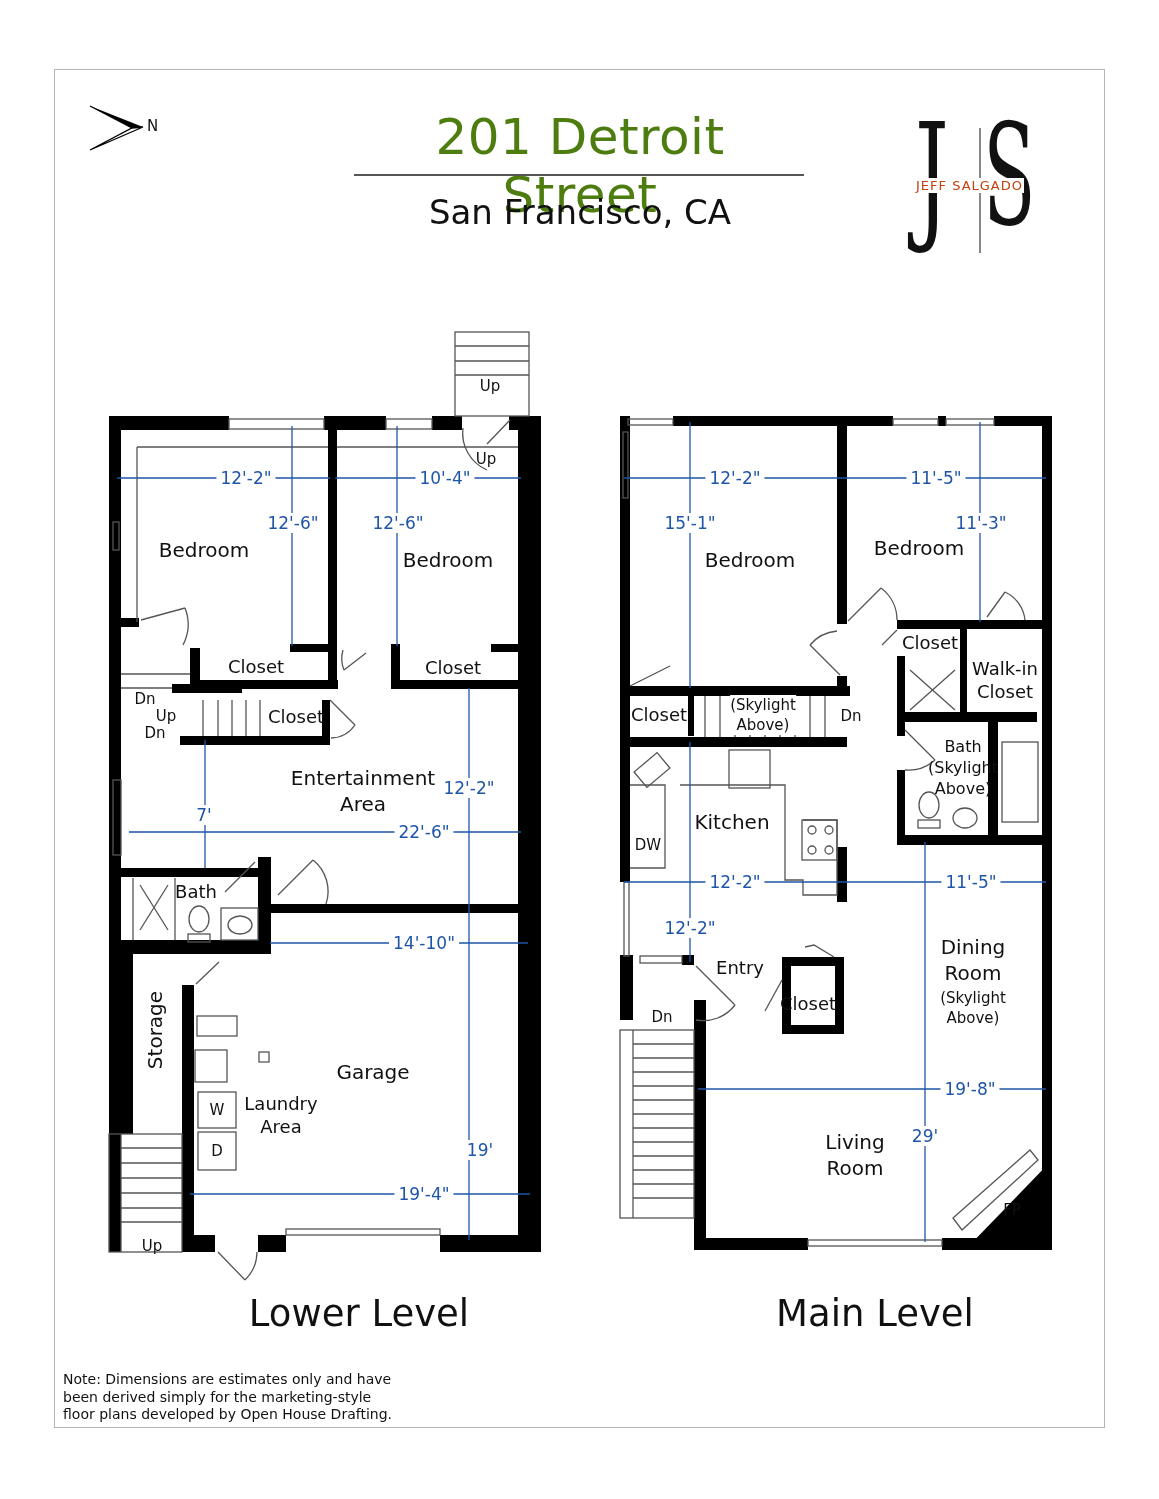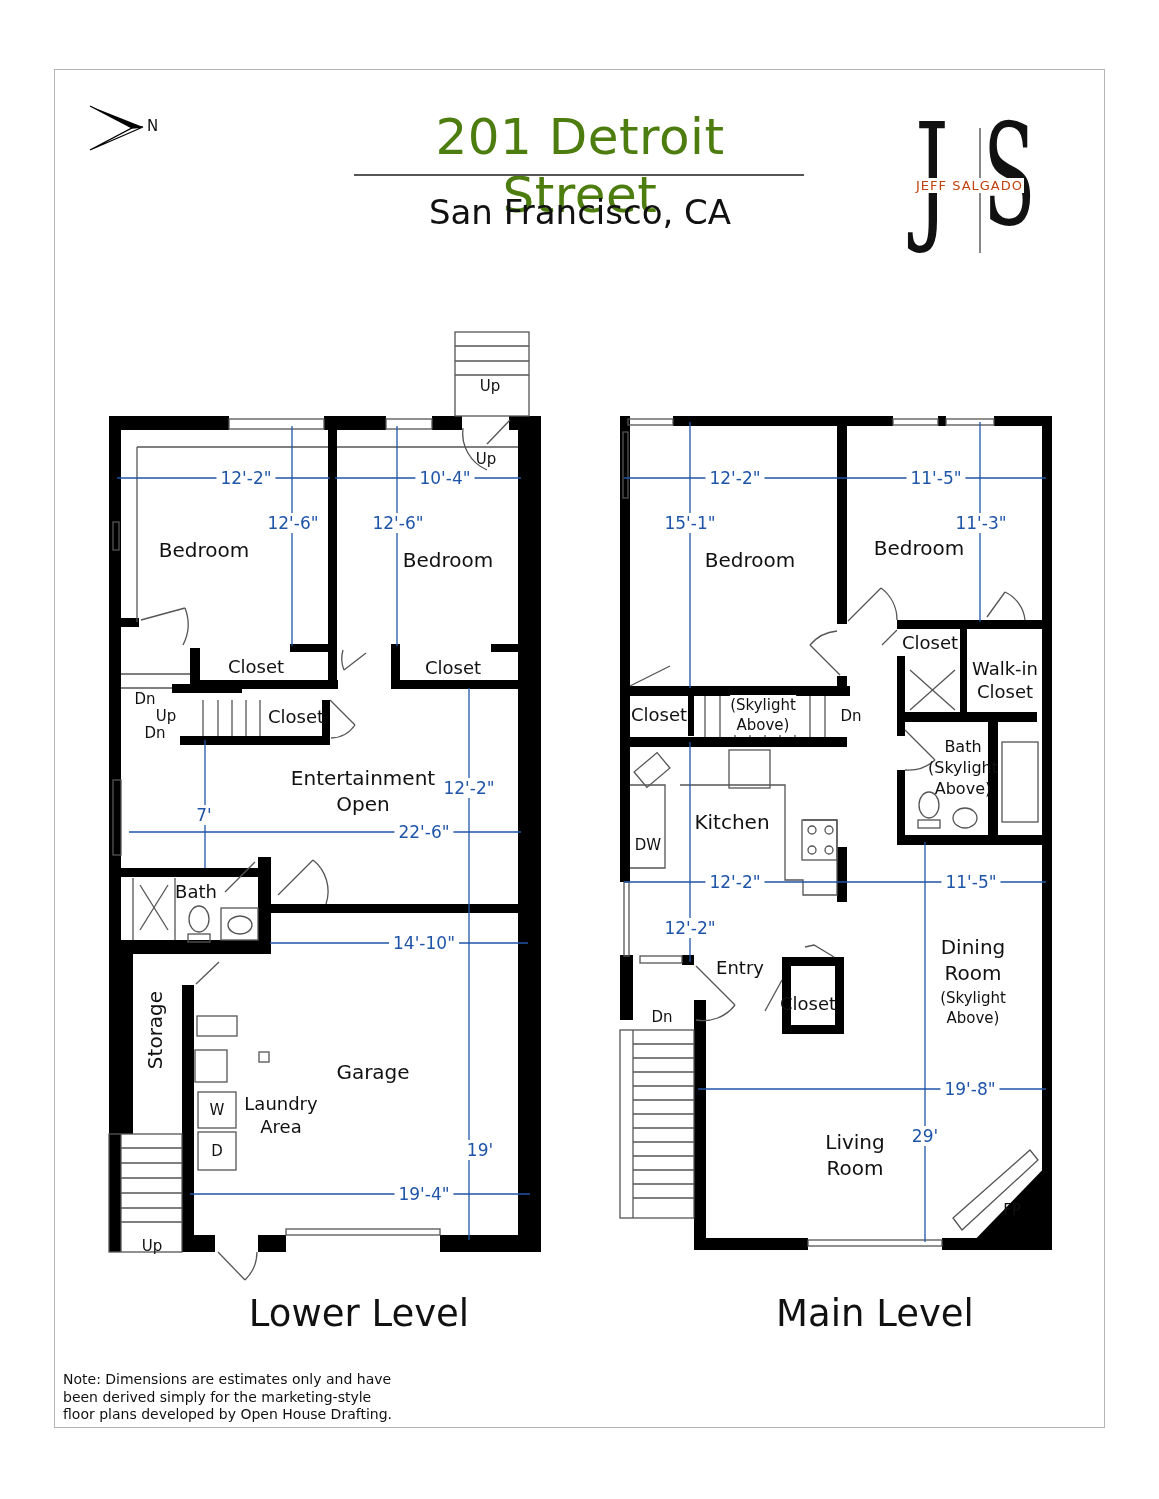--- a/index.html
+++ b/index.html
@@ -277,21 +277,21 @@
 <div class="lbl" style="left:486px;top:459px;font-size:15px;">Up</div>
 <div class="lbl" style="left:204px;top:550px;">Bedroom</div>
 <div class="lbl" style="left:448px;top:560px;">Bedroom</div>
 <div class="lbl sm" style="left:256px;top:666px;">Closet</div>
 <div class="lbl sm" style="left:453px;top:667px;">Closet</div>
 <div class="lbl sm" style="left:296px;top:716px;">Closet</div>
 <div class="lbl xs" style="left:145px;top:699px;">Dn</div>
 <div class="lbl xs" style="left:166px;top:716px;">Up</div>
 <div class="lbl xs" style="left:155px;top:733px;">Dn</div>
 <div class="lbl" style="left:363px;top:791px;white-space:pre;">Entertainment
-Open</div>
+Area</div>
 <div class="lbl sm" style="left:196px;top:891px;">Bath</div>
 <div class="lbl vert" style="left:155px;top:1030px;">Storage</div>
 <div class="lbl" style="left:373px;top:1072px;">Garage</div>
 <div class="lbl sm" style="left:281px;top:1115px;white-space:pre;">Laundry
 Area</div>
 <div class="lbl xs" style="left:217px;top:1110px;">W</div>
 <div class="lbl xs" style="left:217px;top:1151px;">D</div>
 <div class="lbl xs" style="left:152px;top:1246px;">Up</div>
 
 <div class="dim" style="left:246px;top:478px;">12'-2"</div>

